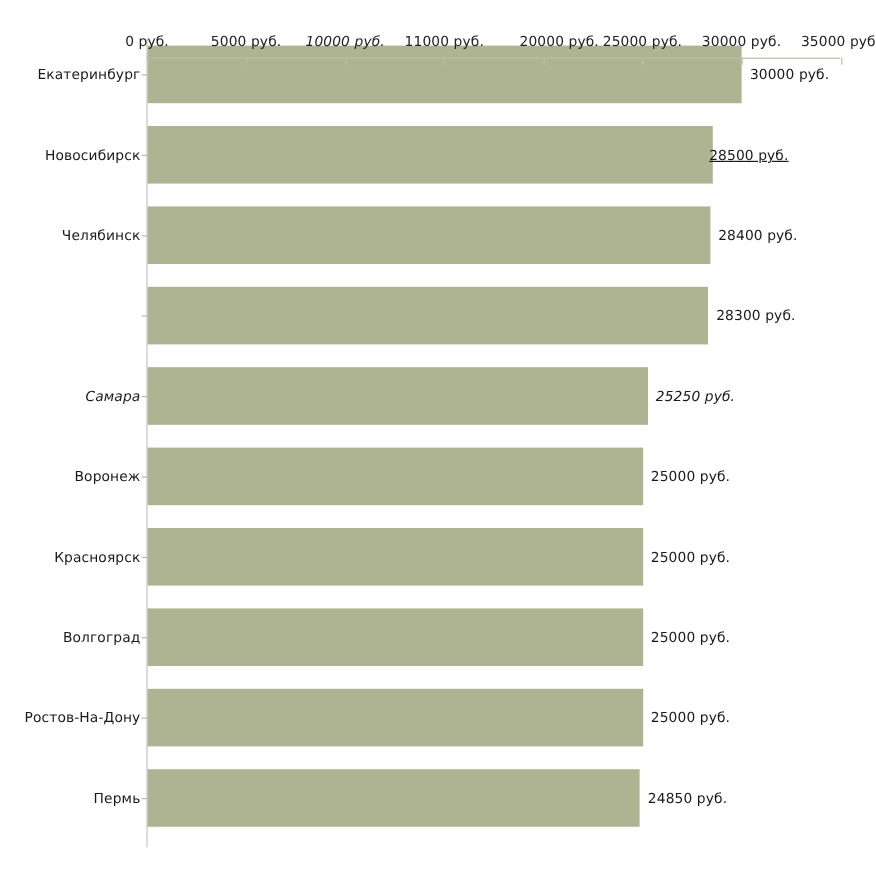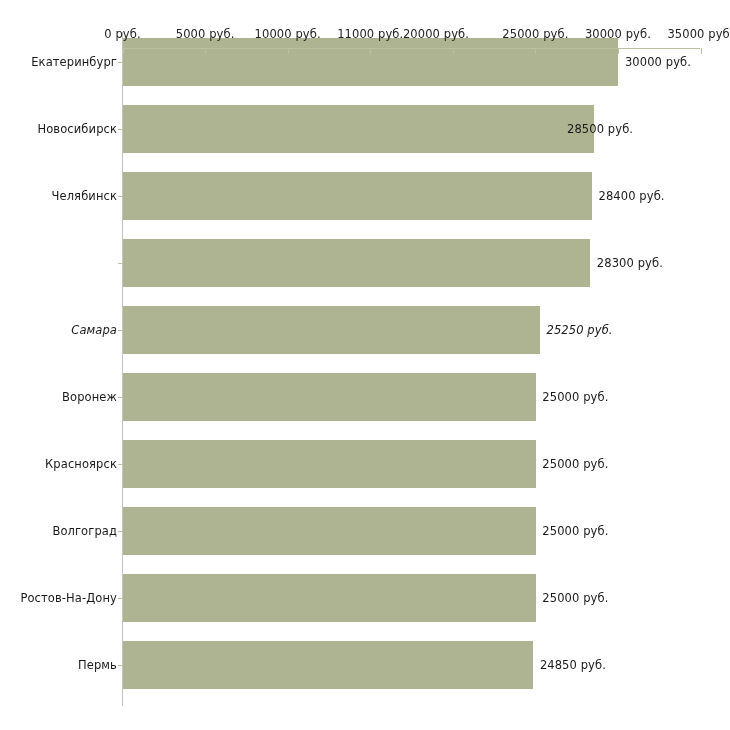--- a/index.html
+++ b/index.html
@@ -128,21 +128,21 @@
     <div id="y-axis-line"></div>
     <div id="bars-layer">
         <div class="bar-row" style="top: 38px;">
           <div class="cat-label">Екатеринбург</div>
           <div class="bar" title="Екатеринбург: 30000 руб." style="width: 495.429px; background: rgb(174, 179, 146);"></div>
           <div class="value-label" style="left: 624.929px;">30000 руб.</div>
         </div>
         <div class="bar-row" style="top: 105px;">
           <div class="cat-label">Новосибирск</div>
           <div class="bar" title="Новосибирск: 28500 руб." style="width: 470.657px; background: rgb(174, 179, 146);"></div>
-          <div class="value-label" style="left: 567px;">28500 руб.</div>
+          <div class="value-label" style="left: 591px; text-decoration: underline;">28500 руб.</div>
         </div>
         <div class="bar-row" style="top: 172px;">
           <div class="cat-label">Челябинск</div>
           <div class="bar" title="Челябинск: 28400 руб." style="width: 469.006px; background: rgb(174, 179, 146);"></div>
           <div class="value-label" style="left: 598.506px;">28400 руб.</div>
         </div>
         <div class="bar-row" style="top: 239px;">
           <div class="bar" title="Нижний Новгород: 28300 руб." style="width: 467.354px; background: rgb(174, 179, 146);"></div>
           <div class="value-label" style="left: 596.854px;">28300 руб.</div>
         </div>
@@ -196,21 +196,21 @@
         <div class="x-tick-mark" style="left: 205.071px;"></div>
         <div class="x-tick-mark" style="left: 287.643px;"></div>
         <div class="x-tick-mark" style="left: 370.214px;"></div>
         <div class="x-tick-mark" style="left: 452.786px;"></div>
         <div class="x-tick-mark" style="left: 535.357px;"></div>
         <div class="x-tick-mark" style="left: 617.929px;"></div>
         <div class="x-tick-mark" style="left: 700.5px;"></div>
       </div>
   <div class="x-tick-label" style="left: 122.5px;">0 руб.</div>
       <div class="x-tick-label" style="left: 205.071px;">5000 руб.</div>
-      <div class="x-tick-label" style="left: 287.643px;">10000 руб.</div>
+      <div class="x-tick-label" style="left: 287.643px; font-style: italic;">10000 руб.</div>
       <div class="x-tick-label" style="left: 370.214px;">11000 руб.</div>
-      <div class="x-tick-label" style="left: 436px; text-align: right;">20000 руб.</div>
+      <div class="x-tick-label" style="left: 466px; text-align: right;">20000 руб.</div>
       <div class="x-tick-label" style="left: 535.357px;">25000 руб.</div>
       <div class="x-tick-label" style="left: 617.929px;">30000 руб.</div>
       <div class="x-tick-label" style="left: 700.5px;">35000 руб.</div>
     </div>
 
 </div>
 
 </body></html>

